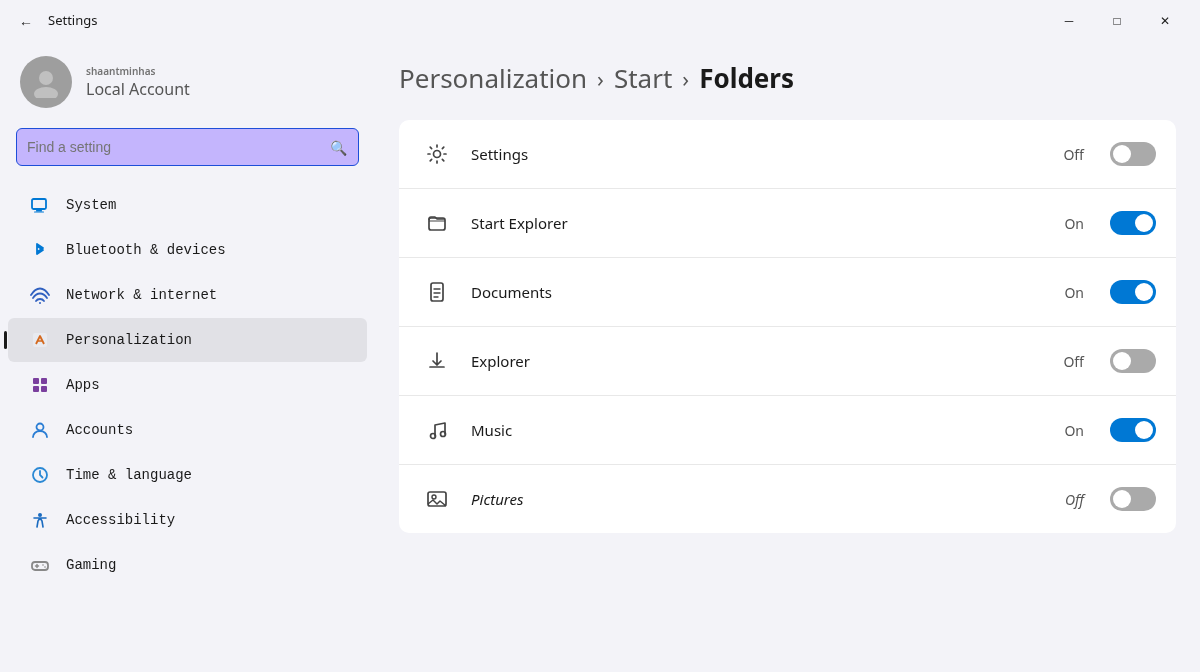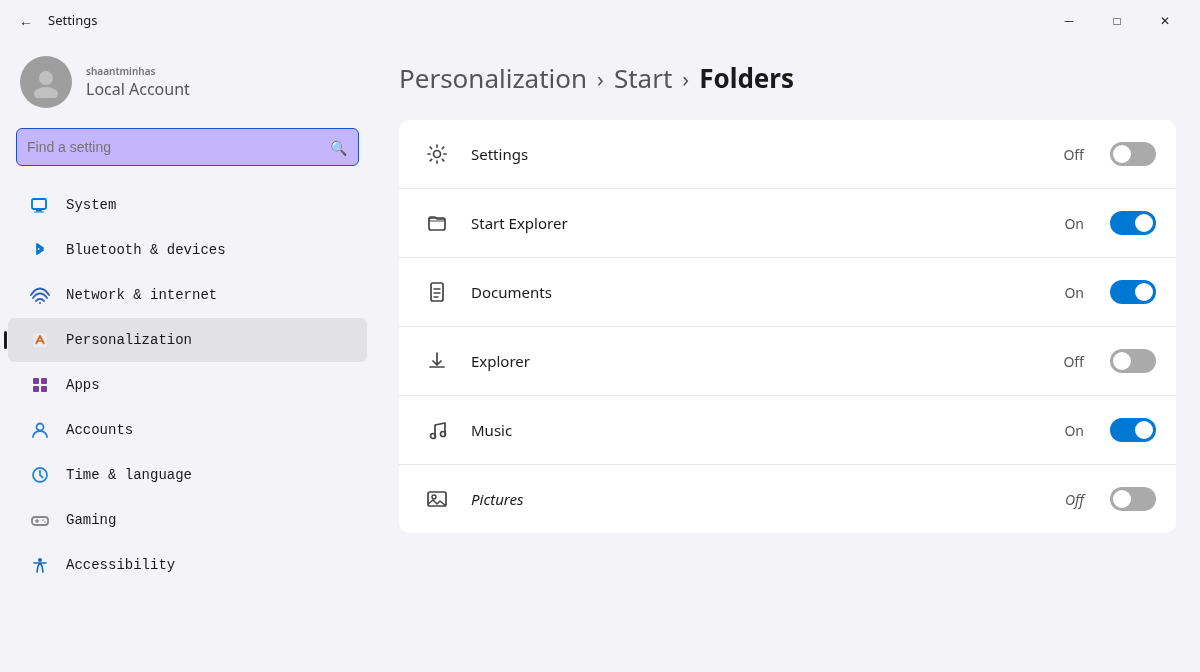--- a/index.html
+++ b/index.html
@@ -343,36 +343,36 @@
             <svg width="20" height="20" viewBox="0 0 20 20" fill="none">
               <circle cx="10" cy="10" r="7" stroke="#2a88d4" stroke-width="1.8" fill="none"></circle>
               <path d="M10 6v4l2.5 2.5" stroke="#2a88d4" stroke-width="1.8" stroke-linecap="round" fill="none"></path>
             </svg>
           </span>
     <span class="nav-label">Time &amp; language</span>
   </div>
         <div class="nav-item">
     <span class="nav-icon">
             <svg width="20" height="20" viewBox="0 0 20 20" fill="none">
+              <circle cx="10" cy="5" r="2" fill="#1a6bc0"></circle>
+              <path d="M4 8h12M8 11l-1 6M12 11l1 6M8 11l2-3 2 3" stroke="#1a6bc0" stroke-width="1.6" stroke-linecap="round" stroke-linejoin="round" fill="none"></path>
+            </svg>
+          </span>
+    <span class="nav-label">Accessibility</span>
+  </div>
+        <div class="nav-item">
+    <span class="nav-icon">
+            <svg width="20" height="20" viewBox="0 0 20 20" fill="none">
               <rect x="2" y="7" width="16" height="8" rx="3" stroke="#888" stroke-width="1.8" fill="none"></rect>
               <path d="M7 9.5v3M5.5 11h3" stroke="#888" stroke-width="1.5" stroke-linecap="round"></path>
               <circle cx="13" cy="10" r="0.8" fill="#888"></circle>
               <circle cx="15" cy="12" r="0.8" fill="#888"></circle>
             </svg>
           </span>
     <span class="nav-label">Gaming</span>
-  </div>
-        <div class="nav-item">
-    <span class="nav-icon">
-            <svg width="20" height="20" viewBox="0 0 20 20" fill="none">
-              <circle cx="10" cy="5" r="2" fill="#1a6bc0"></circle>
-              <path d="M4 8h12M8 11l-1 6M12 11l1 6M8 11l2-3 2 3" stroke="#1a6bc0" stroke-width="1.6" stroke-linecap="round" stroke-linejoin="round" fill="none"></path>
-            </svg>
-          </span>
-    <span class="nav-label">Accessibility</span>
   </div>
       </nav>
 
   </div>
 
   <div class="content">
 
     <div class="breadcrumb">
       <span class="breadcrumb-inactive">Personalization</span>
       <span class="breadcrumb-sep">›</span>

